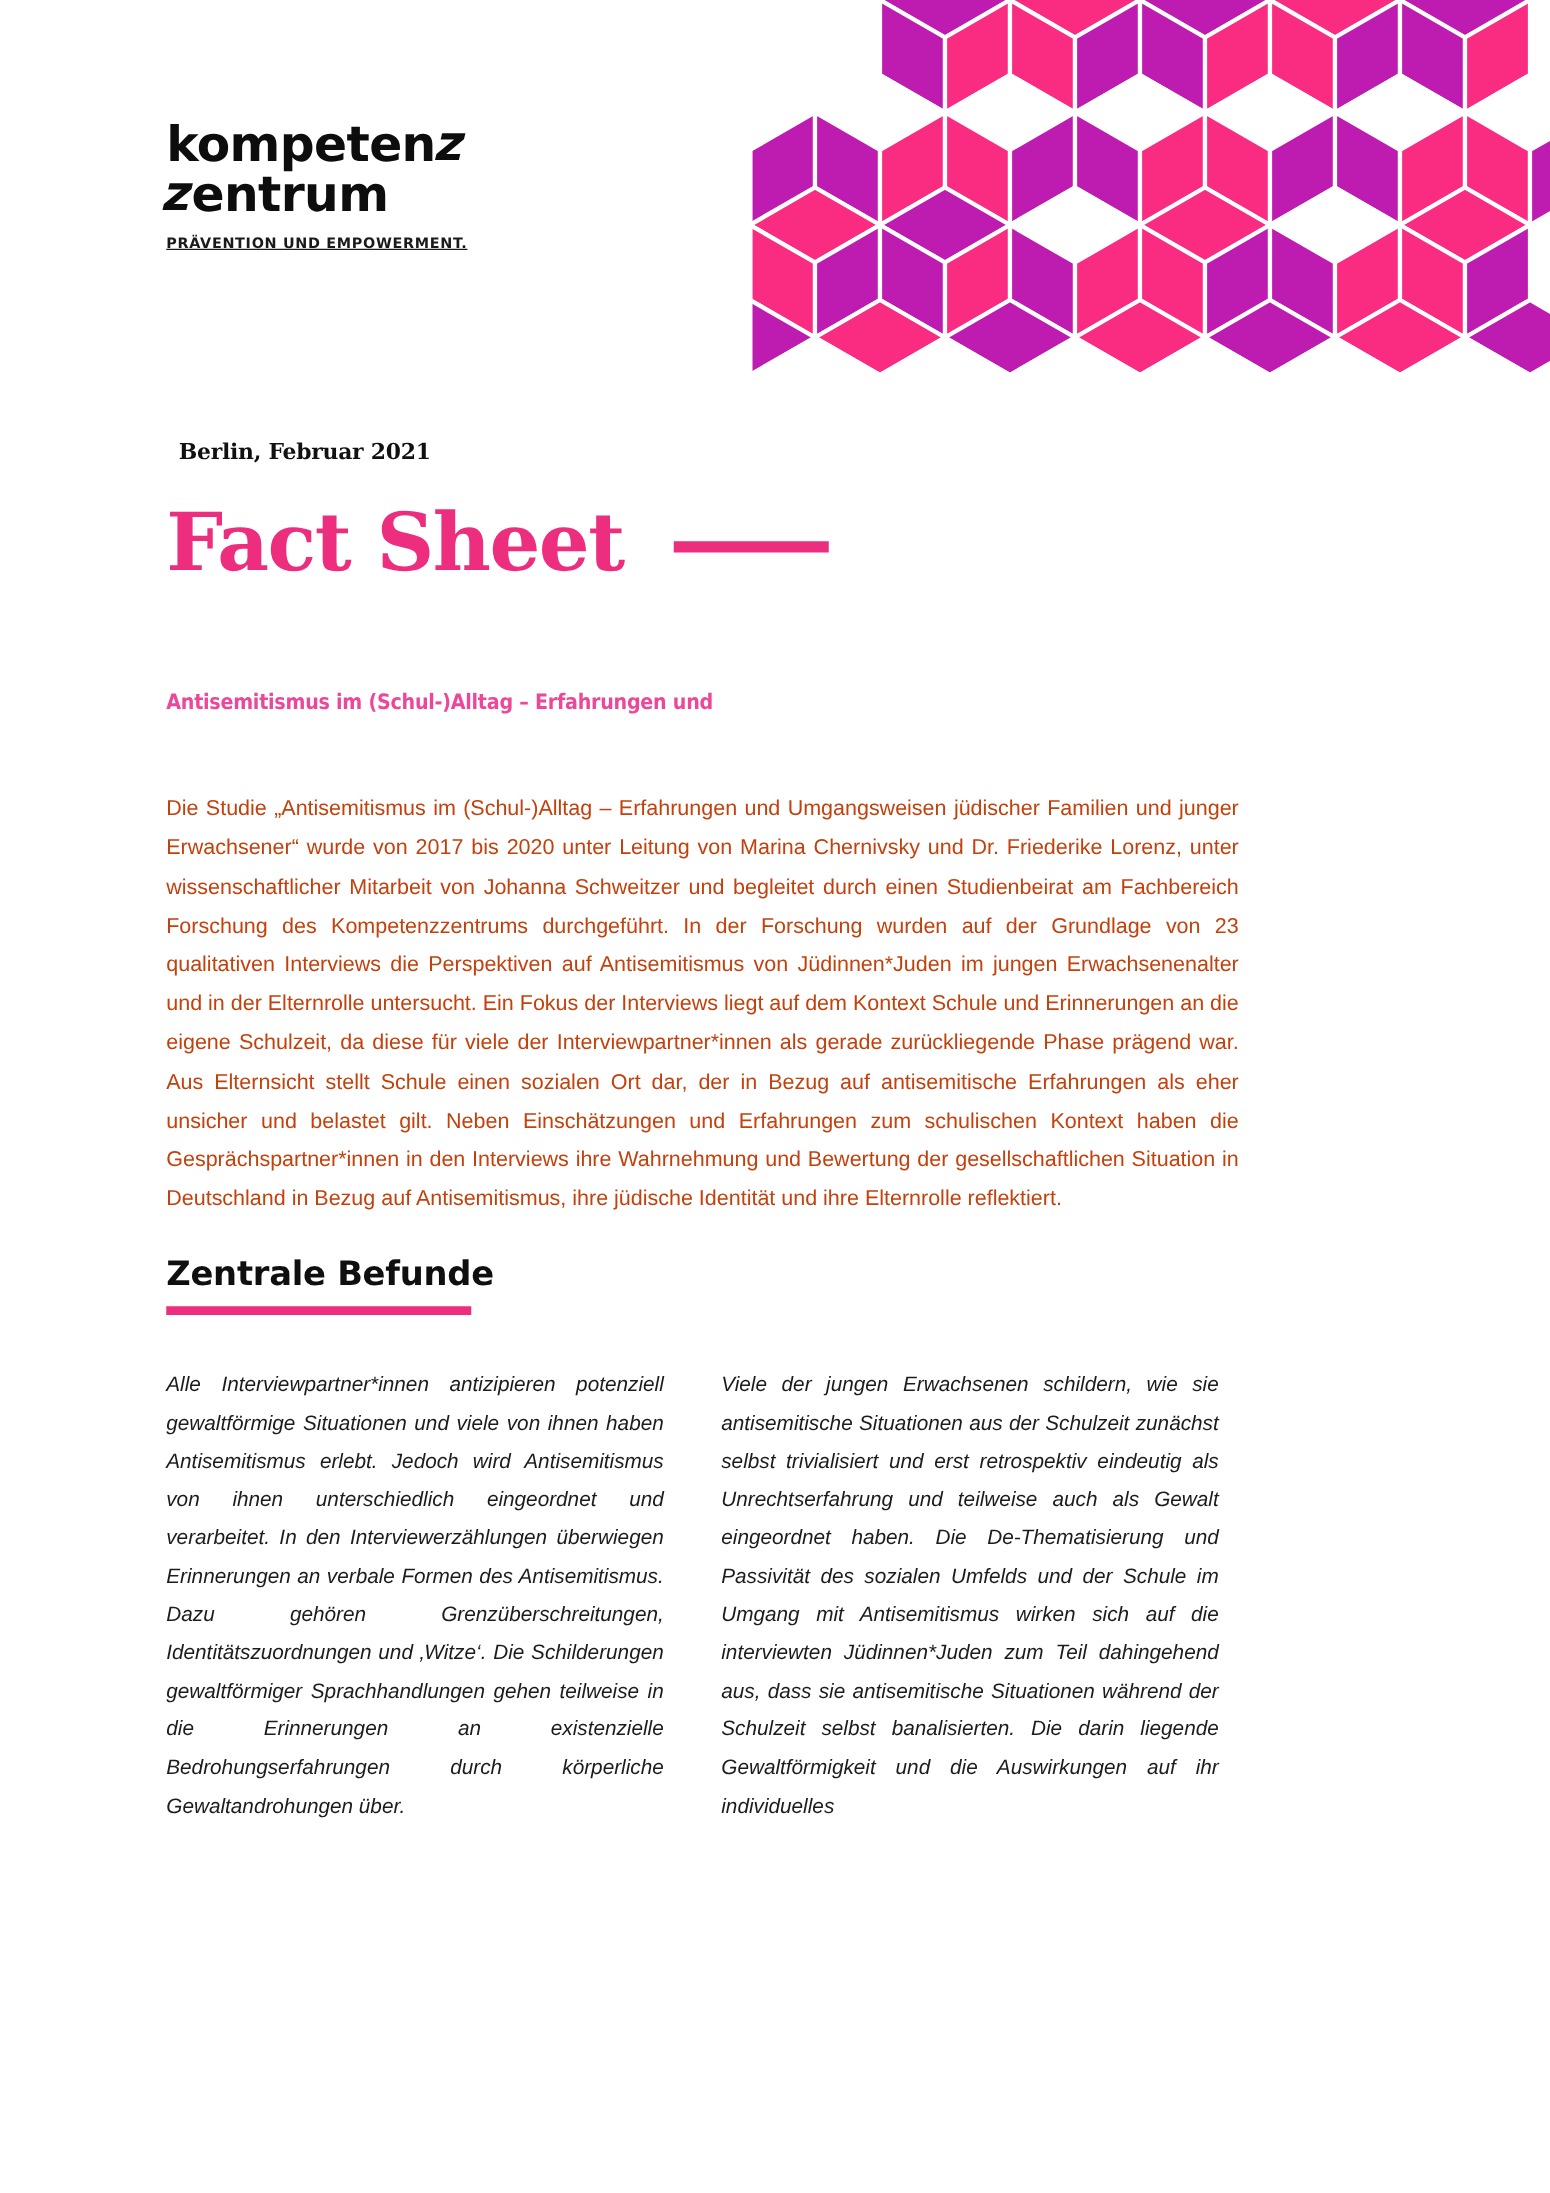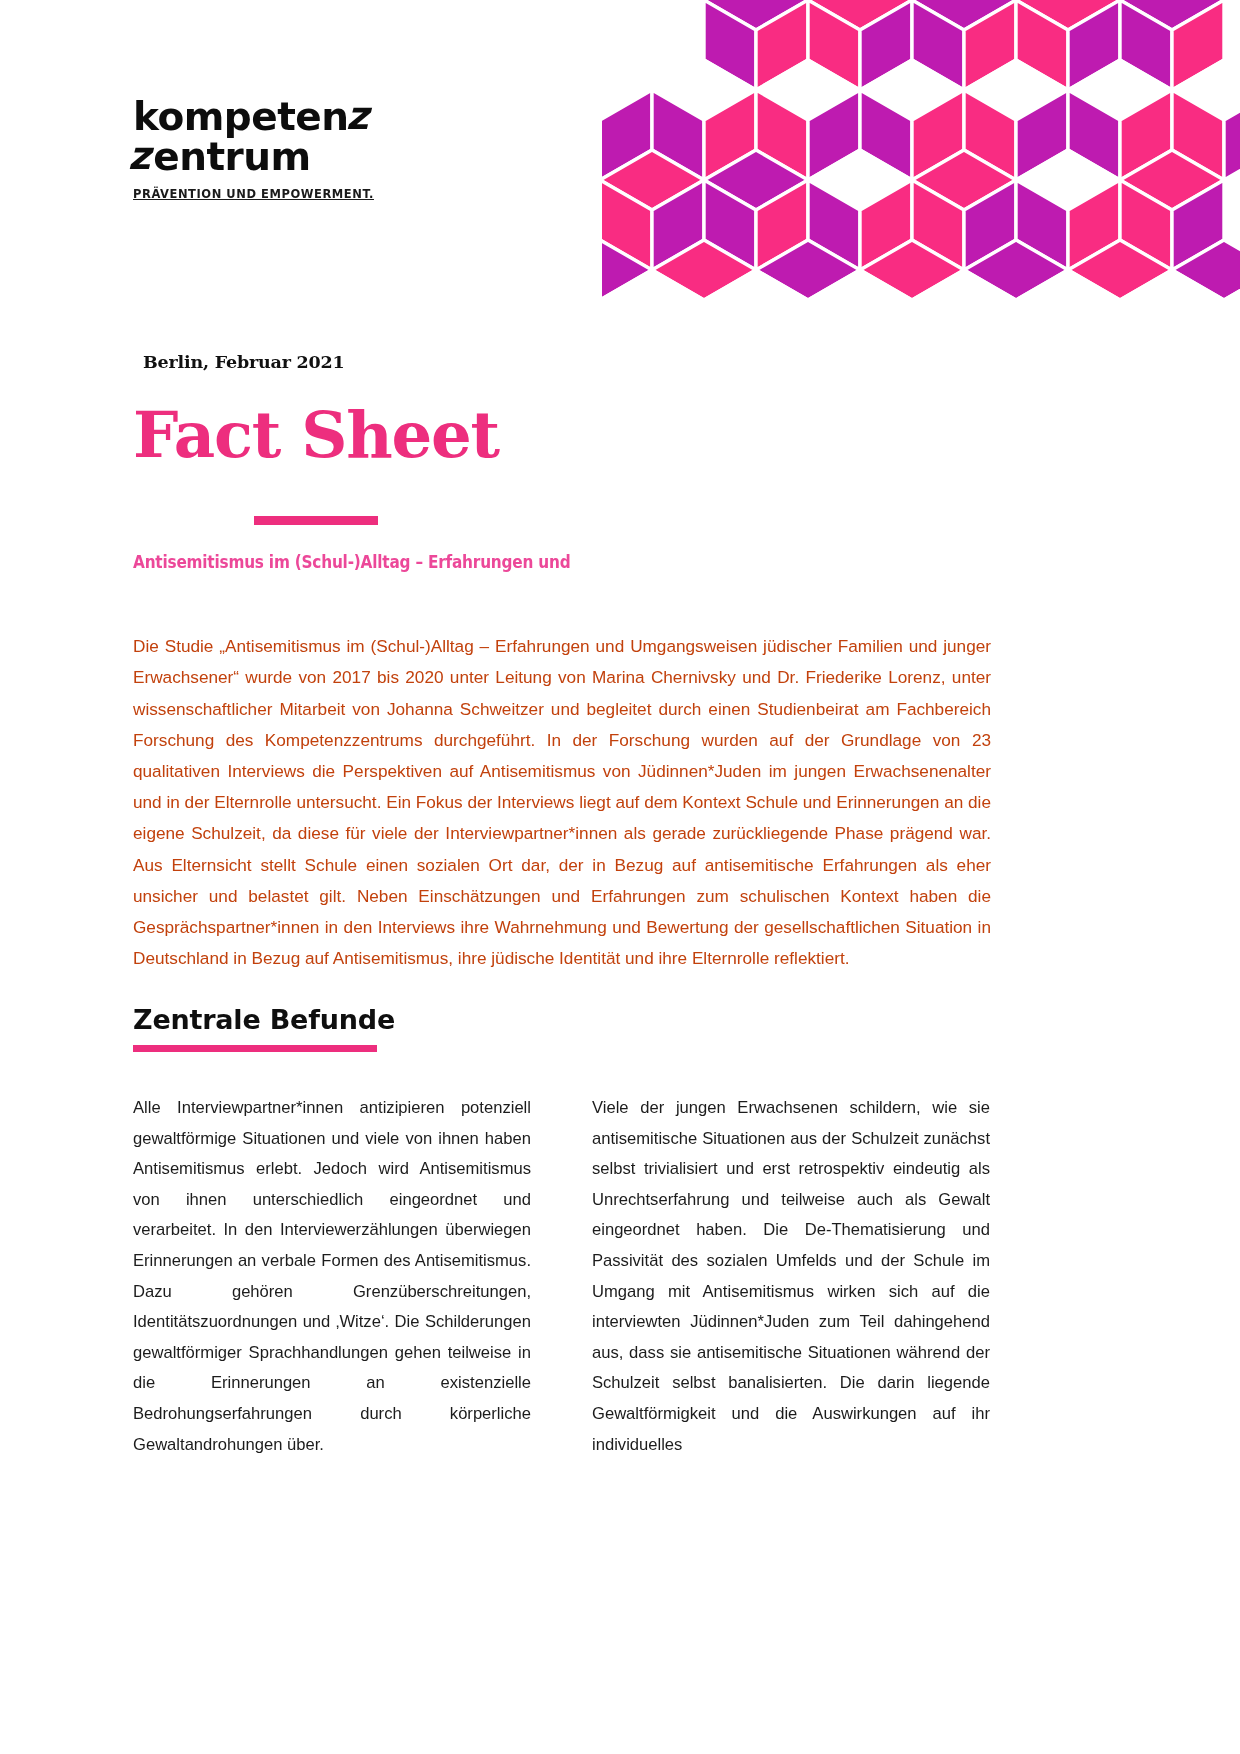--- a/index.html
+++ b/index.html
@@ -81,21 +81,20 @@
   }
 
   
   #fact-sheet-title {
     position: absolute;
     left: 133px;
     top: 398px;
     display: flex;
     align-items: center;
     gap: 40px;
-    flex-direction: column;
   }
   #fact-sheet-title-text {
     font-family: "DejaVu Serif", serif;
     font-weight: bold;
     font-size: 64px;
     line-height: 74px;
     letter-spacing: -1.2px;
     color: #ED2E7E;
   }
   #fact-sheet-rule {
@@ -156,21 +155,22 @@
     background: #ED2E7E;
   }
 
   
   #findings-columns {
     position: absolute;
     left: 133px;
     top: 1093px;
     width: 858px;
     display: flex;
-    gap: 61px;
+    gap: 46px;
+    font-style: italic;
   }
   .findings-col {
     width: 398px;
     font-family: "Liberation Sans", sans-serif;
     font-size: 16.6px;
     line-height: 30.6px;
     color: #1c1c1c;
     text-align: justify;
     text-justify: inter-word;
   }

